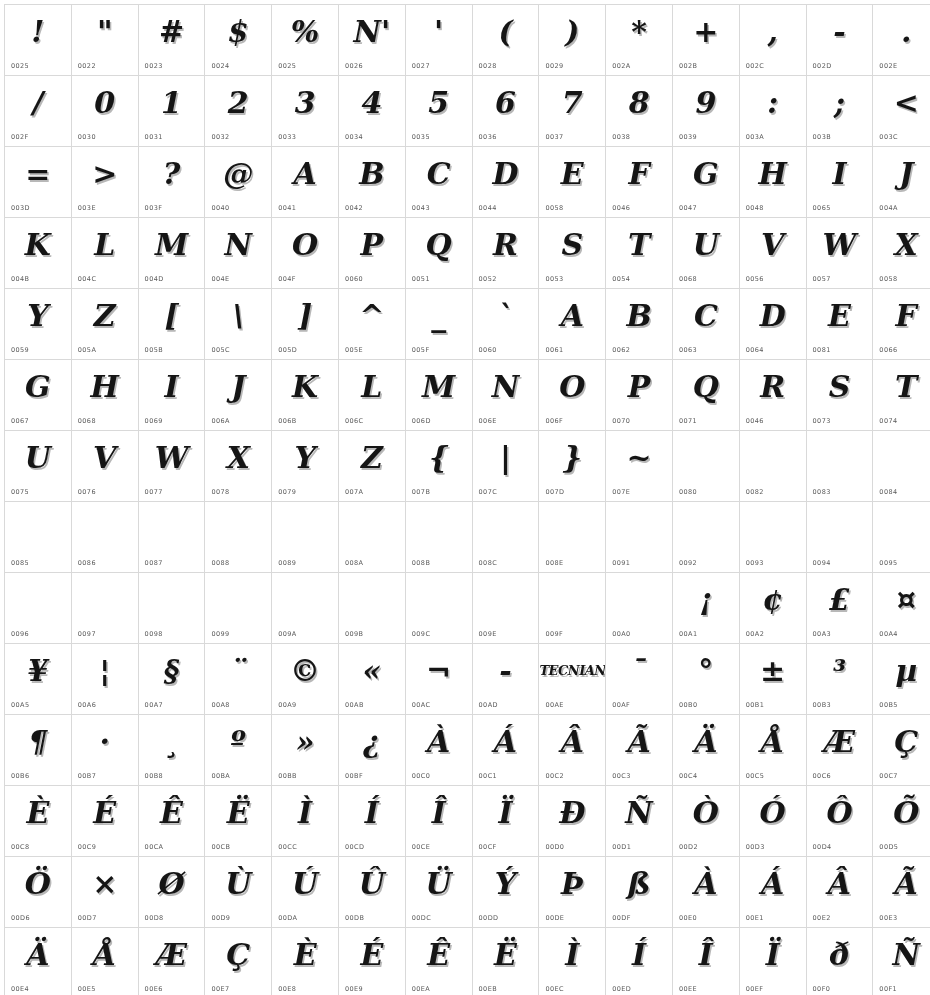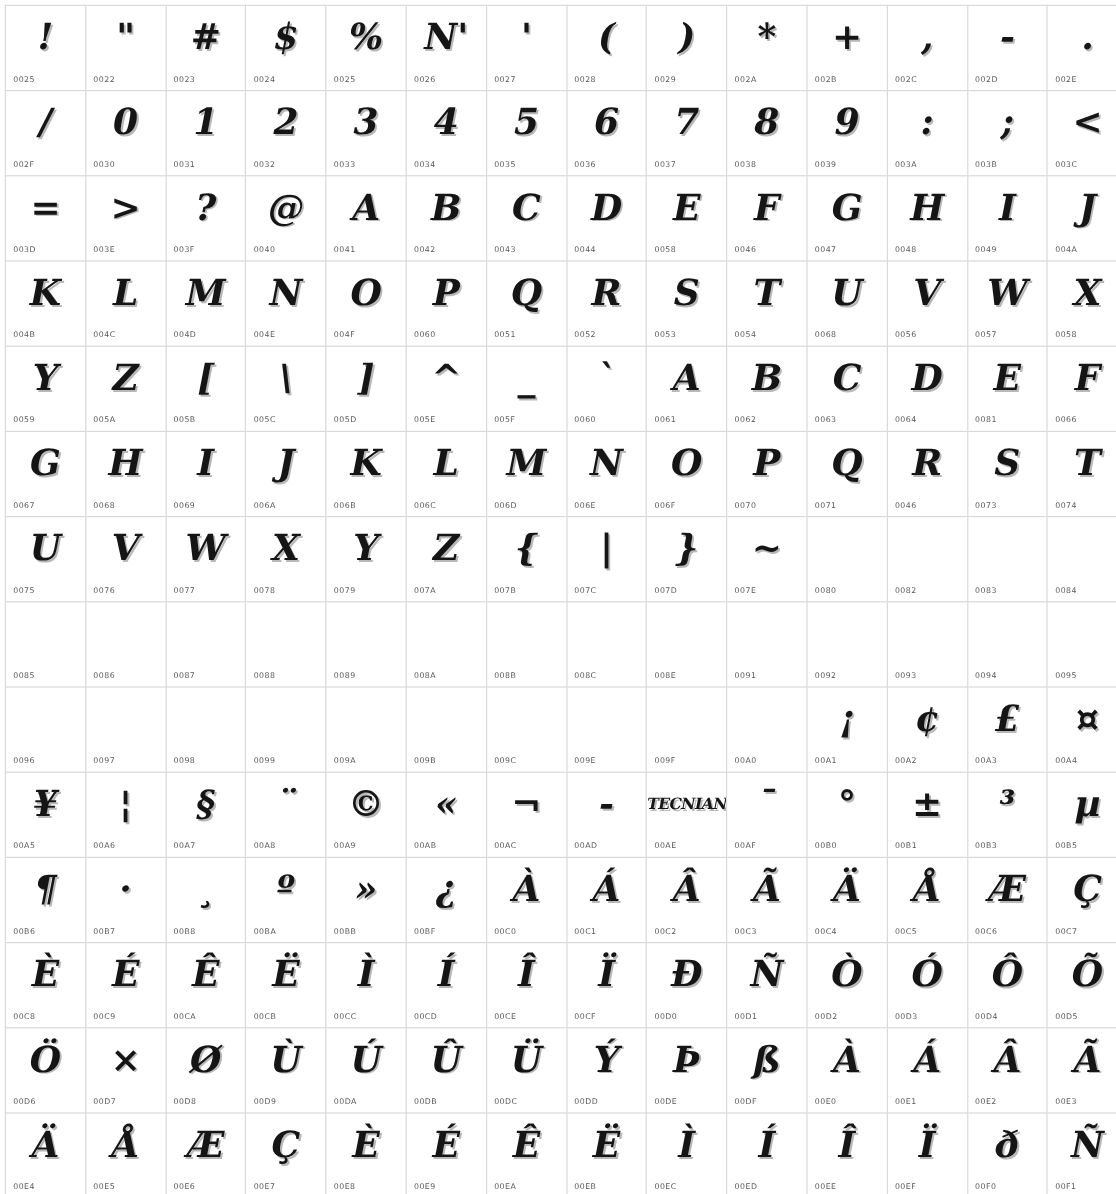--- a/index.html
+++ b/index.html
@@ -231,21 +231,21 @@
           <td class="cell">
             <div class="glyph">G</div>
             <div class="code">0047</div>
           </td>
           <td class="cell">
             <div class="glyph">H</div>
             <div class="code">0048</div>
           </td>
           <td class="cell">
             <div class="glyph">I</div>
-            <div class="code">0049</div>
+            <div class="code">0065</div>
           </td>
           <td class="cell">
             <div class="glyph">J</div>
             <div class="code">004A</div>
           </td>
         </tr>
         <tr>
           <td class="cell">
             <div class="glyph">K</div>
             <div class="code">004B</div>

